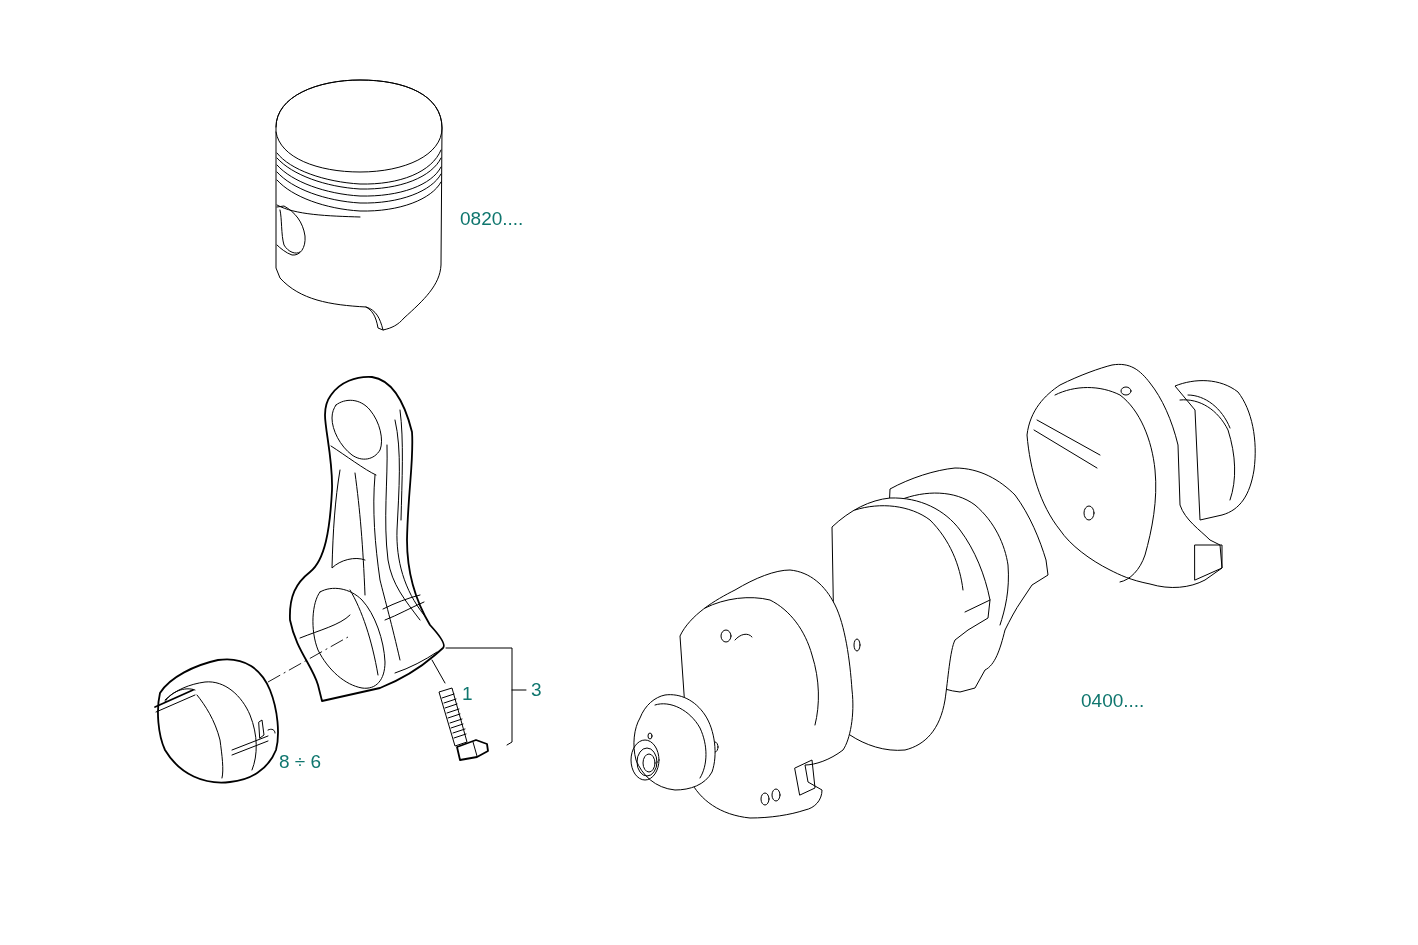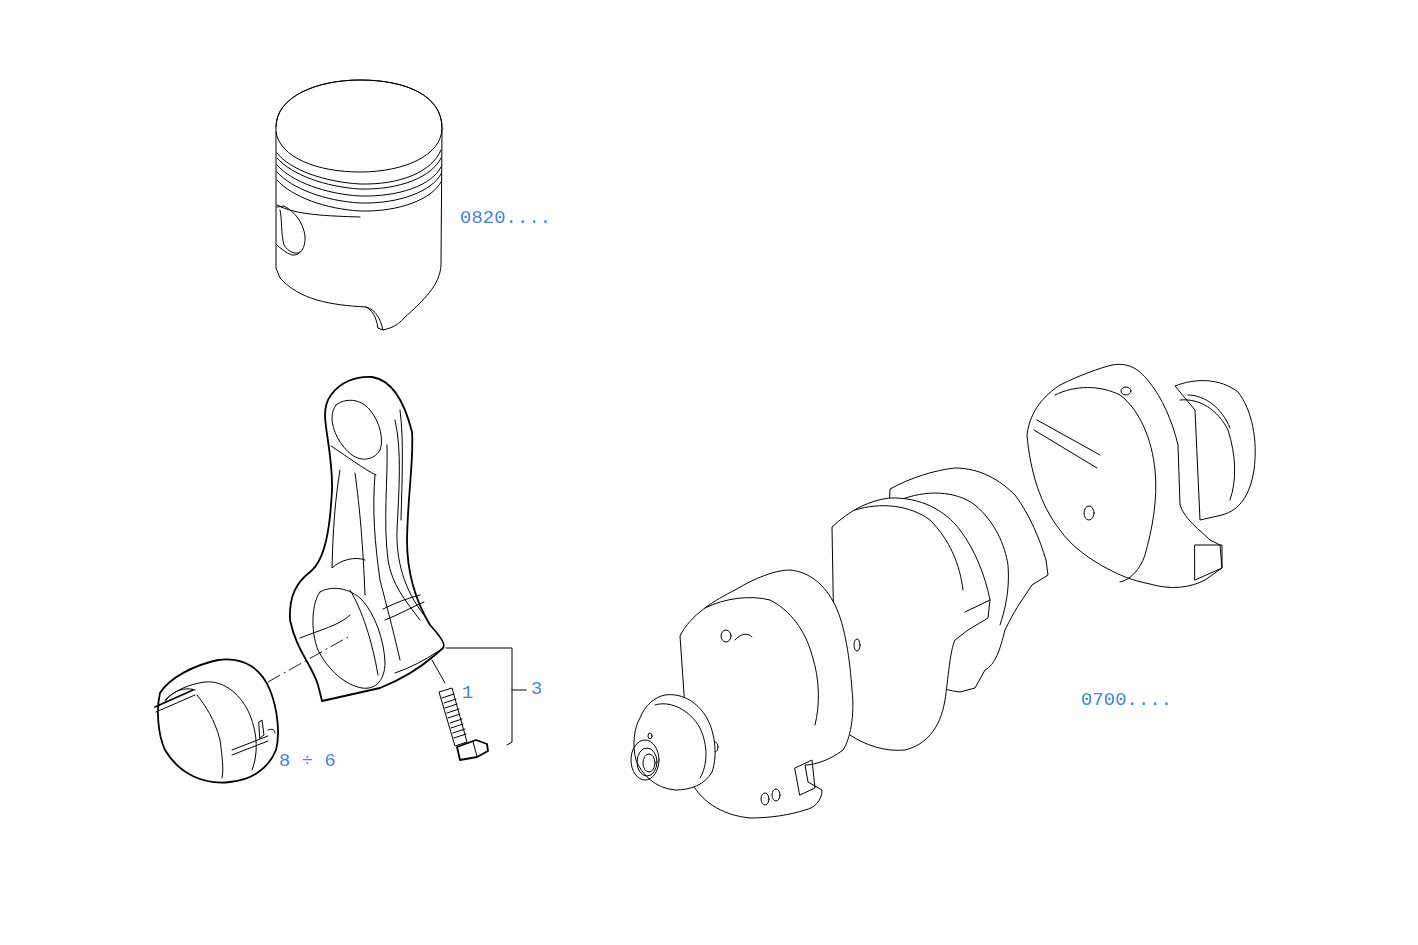--- a/index.html
+++ b/index.html
@@ -3,21 +3,21 @@
   <meta charset="utf-8">
   <style>
     html, body { margin: 0; padding: 0; background: #ffffff; }
     body { width: 1418px; height: 945px; position: relative; overflow: hidden; font-family: "Liberation Sans", sans-serif; }
     #diagram { position: absolute; left: 0; top: 0; width: 1418px; height: 945px; }
     .ln { fill: none; stroke: #000; stroke-width: 1; stroke-linejoin: round; stroke-linecap: round; }
     .lnb { fill: none; stroke: #000; stroke-width: 1.8; stroke-linejoin: round; stroke-linecap: round; }
     .fillw { fill: #fff; stroke: #000; stroke-width: 1; stroke-linejoin: round; }
     .fillwb { fill: #fff; stroke: #000; stroke-width: 1.8; stroke-linejoin: round; }
     .dash { fill: none; stroke: #000; stroke-width: 0.9; stroke-dasharray: 14 4 2 4; }
-    .label { position: absolute; font-size: 19px; color: #3b82f6; white-space: nowrap; line-height: 1; font-family: Liberation Mono, monospace; }
+    .label { position: absolute; font-size: 19px; color: #0f766e; white-space: nowrap; line-height: 1; }
   </style>
 </head>
 <body>
 
 <svg id="diagram" viewBox="0 0 1418 945" xmlns="http://www.w3.org/2000/svg">
 
   <g>
 
     <path class="fillw" d="M276,127 C276,96 318,80 360,80 C405,80 442,95 442,128 L441,265 C440,285 424,300 404,318 C398,325 392,328 383,330 C380,318 376,310 366,307 C330,305 300,300 280,278 L276,268 Z"></path>
 
@@ -131,13 +131,13 @@
     <ellipse class="ln" cx="649" cy="763" rx="6" ry="9"></ellipse>
     <ellipse class="ln" cx="650" cy="736" rx="2" ry="3"></ellipse>
   </g>
 
 </svg>
 
 <span class="label" style="left:460px; top:209px;">0820....</span>
 <span class="label" style="left:462px; top:684px;">1</span>
 <span class="label" style="left:531px; top:680px;">3</span>
 <span class="label" style="left:279px; top:752px;">8 ÷ 6</span>
-<span class="label" style="left:1081px; top:691px;">0700....</span>
+<span class="label" style="left:1081px; top:691px;">0400....</span>
 
 </body></html>

